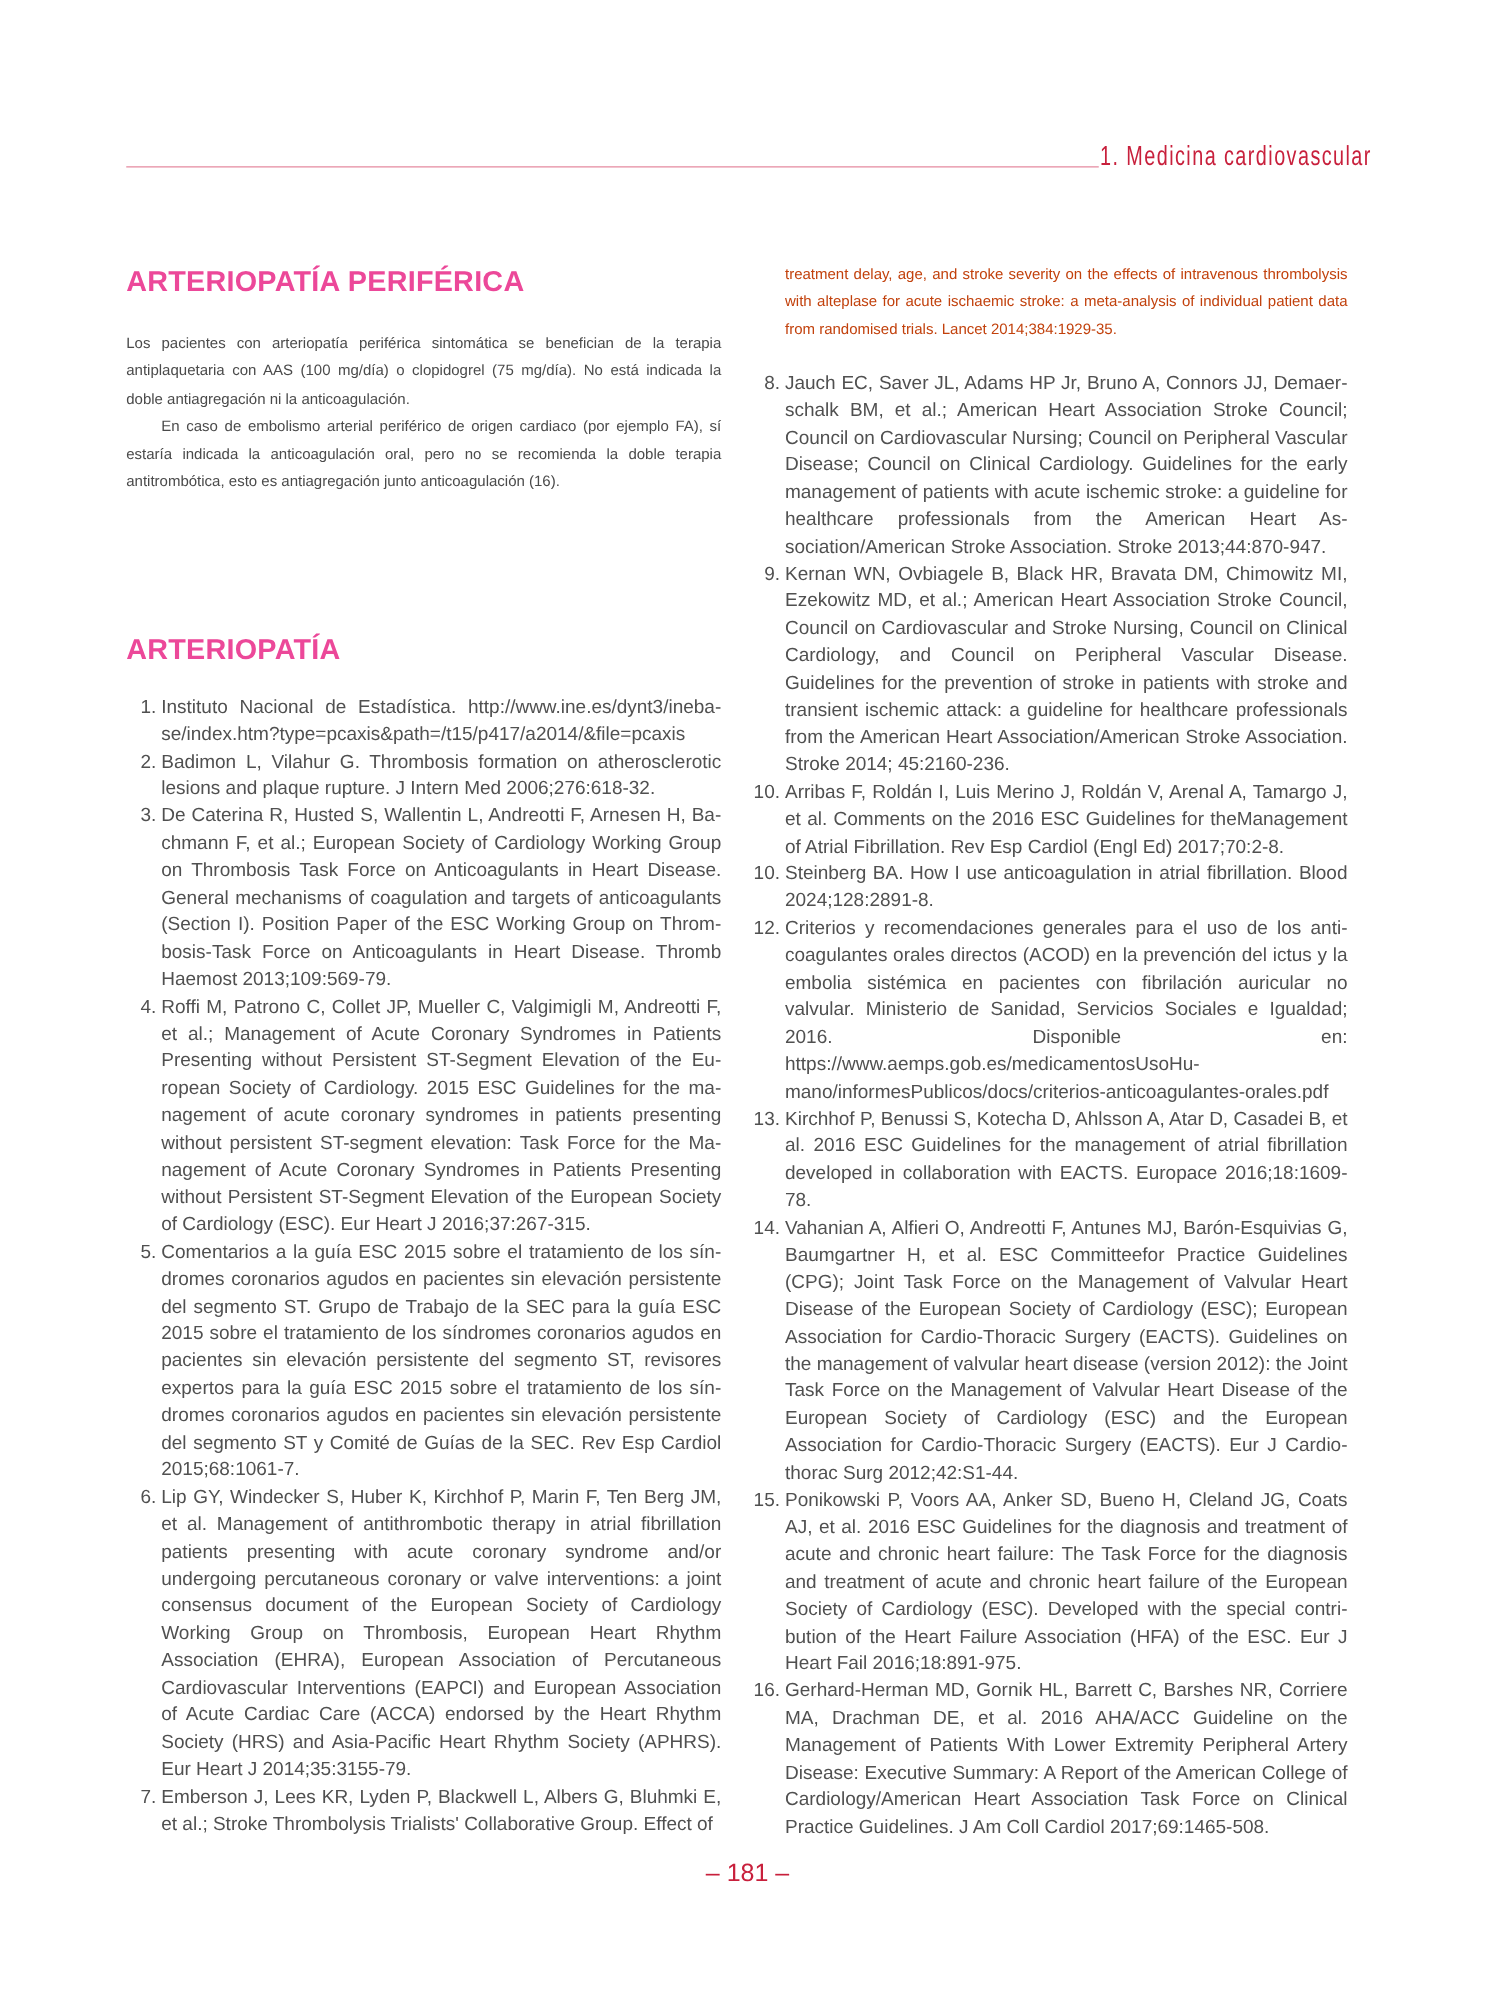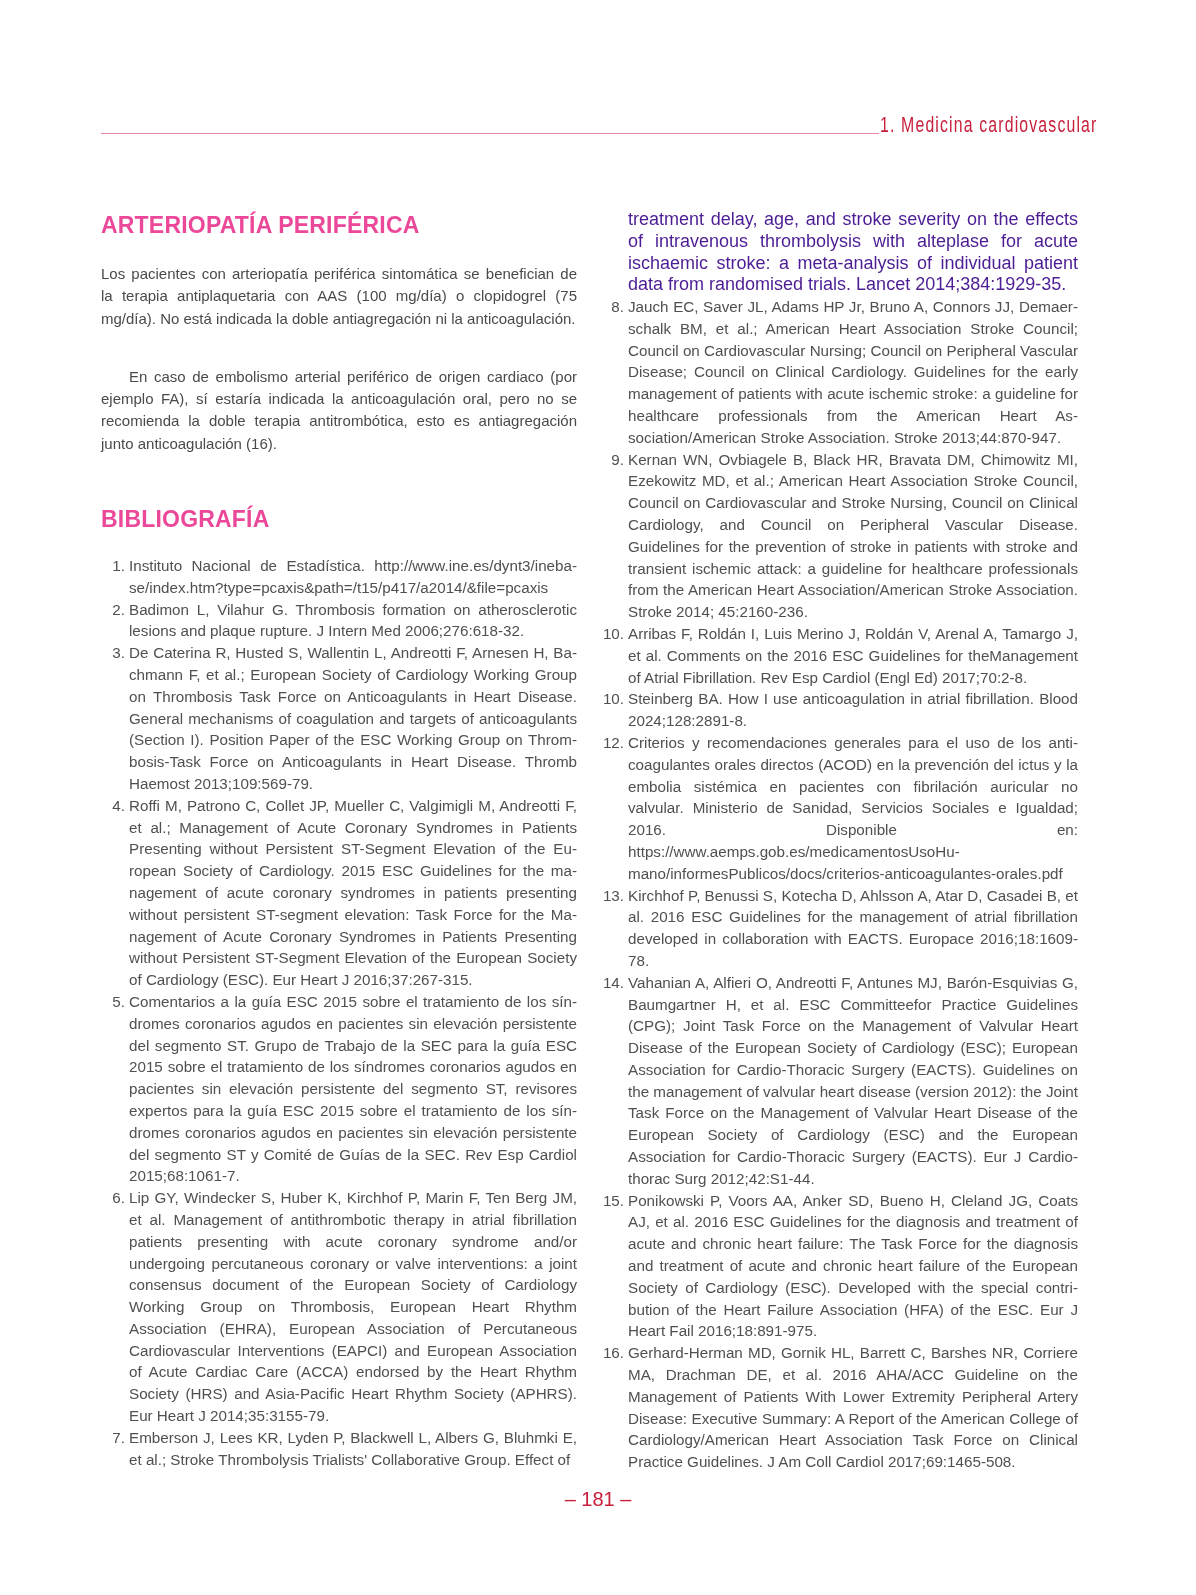--- a/index.html
+++ b/index.html
@@ -2,45 +2,45 @@
 <html><head>
 <meta charset="utf-8">
 <style>
   html, body { margin: 0; padding: 0; background: #ffffff; }
   body { width: 1196px; height: 1595px; position: relative; overflow: hidden; font-family: "Liberation Sans", sans-serif; color: #4a4a4a; }
   .header-rule { position: absolute; left: 101px; top: 133px; width: 778px; height: 1px; background: #e58aa0; }
   .header-title { position: absolute; left: 880px; top: 112px; font-family: "Liberation Sans Narrow", "Liberation Sans", sans-serif; font-size: 22px; letter-spacing: 1.6px; color: #c8203c; transform: scaleX(0.72); transform-origin: left top; white-space: nowrap; }
   .section-title { position: absolute; font-weight: bold; font-size: 23px; color: #ec4899; letter-spacing: 0.2px; margin: 0; }
   .title-arterio { left: 101px; top: 212px; }
   .title-biblio { left: 101px; top: 506px; }
-  .body-text { position: absolute; left: 101px; top: 263px; width: 476px; font-size: 15px; line-height: 22.3px; color: #4a4a4a; text-align: justify; hyphens: manual; }
+  .body-text { position: absolute; left: 101px; top: 263px; width: 476px; font-size: 12px; line-height: 22.3px; color: #4a4a4a; text-align: justify; hyphens: manual; }
   .body-text p { margin: 0; }
-  .body-text p.indent { text-indent: 28px; margin-top: 36px; }
+  .body-text p.indent { text-indent: 28px; }
   .ref-list { position: absolute; margin: 0; padding: 0; list-style: none; font-size: 15.2px; line-height: 21.8px; color: #505050; }
   .ref-list li { position: relative; padding-left: 28px; text-align: justify; }
   .ref-num { position: absolute; left: 0; top: 0; width: 24px; text-align: right; }
   .refs-left { left: 101px; top: 555px; width: 476px; }
-  .refs-right-cont { position: absolute; left: 628px; top: 209px; width: 450px; font-size: 18px; line-height: 21.8px; color: #4c1d95; text-align: justify; margin: 0; }
+  .refs-right-cont { position: absolute; left: 628px; top: 209px; width: 450px; font-size: 12px; line-height: 21.8px; color: #c2410c; text-align: justify; margin: 0; }
   .refs-right { left: 600px; top: 296px; width: 478px; }
   .page-number { position: absolute; left: 0; width: 1196px; top: 1488px; text-align: center; font-size: 20px; color: #c8203c; font-family: "Liberation Sans Narrow", "Liberation Sans", sans-serif; }
 </style>
 </head>
 <body>
 
 <div class="header-rule"></div>
 <div class="header-title">1. Medicina cardiovascular</div>
 
 <h2 class="section-title title-arterio">ARTERIOPATÍA PERIFÉRICA</h2>
 
 <div class="body-text">
   <p>Los pacientes con arteriopatía periférica sintomática se be­nefician de la terapia antiplaquetaria con AAS (100 mg/día) o clopidogrel (75 mg/día). No está indicada la doble antiagrega­ción ni la anticoagulación.</p>
   <p class="indent">En caso de embolismo arterial periférico de origen cardia­co (por ejemplo FA), sí estaría indicada la anticoagulación oral, pero no se recomienda la doble terapia antitrombótica, esto es antiagregación junto anticoagulación (16).</p>
 </div>
 
-<h2 class="section-title title-biblio">BIBLIOGRAFÍA</h2>
+<h2 class="section-title title-biblio">ARTERIOPATÍA</h2>
 
 <ol class="ref-list refs-left">
   <li><span class="ref-num">1.</span><span>Instituto Nacional de Estadística. http://www.ine.es/dynt3/ineba­se/index.htm?type=pcaxis&amp;path=/t15/p417/a2014/&amp;file=pcaxis</span></li>
   <li><span class="ref-num">2.</span><span>Badimon L, Vilahur G. Thrombosis formation on atherosclerotic lesions and plaque rupture. J Intern Med 2006;276:618-32.</span></li>
   <li><span class="ref-num">3.</span><span>De Caterina R, Husted S, Wallentin L, Andreotti F, Arnesen H, Ba­chmann F, et al.; European Society of Cardiology Working Group on Thrombosis Task Force on Anticoagulants in Heart Disease. General mechanisms of coagulation and targets of anticoagulants (Section I). Position Paper of the ESC Working Group on Throm­bosis-Task Force on Anticoagulants in Heart Disease. Thromb Haemost 2013;109:569-79.</span></li>
   <li><span class="ref-num">4.</span><span>Roffi M, Patrono C, Collet JP, Mueller C, Valgimigli M, Andreotti F, et al.; Management of Acute Coronary Syndromes in Patients Presenting without Persistent ST-Segment Elevation of the Eu­ropean Society of Cardiology. 2015 ESC Guidelines for the ma­nagement of acute coronary syndromes in patients presenting without persistent ST-segment elevation: Task Force for the Ma­nagement of Acute Coronary Syndromes in Patients Presenting without Persistent ST-Segment Elevation of the European Society of Cardiology (ESC). Eur Heart J 2016;37:267-315.</span></li>
   <li><span class="ref-num">5.</span><span>Comentarios a la guía ESC 2015 sobre el tratamiento de los sín­dromes coronarios agudos en pacientes sin elevación persistente del segmento ST. Grupo de Trabajo de la SEC para la guía ESC 2015 sobre el tratamiento de los síndromes coronarios agudos en pacientes sin elevación persistente del segmento ST, revisores expertos para la guía ESC 2015 sobre el tratamiento de los sín­dromes coronarios agudos en pacientes sin elevación persistente del segmento ST y Comité de Guías de la SEC. Rev Esp Cardiol 2015;68:1061-7.</span></li>
   <li><span class="ref-num">6.</span><span>Lip GY, Windecker S, Huber K, Kirchhof P, Marin F, Ten Berg JM, et al. Management of antithrombotic therapy in atrial fibrillation patients presenting with acute coronary syndrome and/or undergoing per­cutaneous coronary or valve interventions: a joint consensus do­cument of the European Society of Cardiology Working Group on Thrombosis, European Heart Rhythm Association (EHRA), Eu­ropean Association of Percutaneous Cardiovascular Interventions (EAPCI) and European Association of Acute Cardiac Care (ACCA) endorsed by the Heart Rhythm Society (HRS) and Asia-Pacific Heart Rhythm Society (APHRS). Eur Heart J 2014;35:3155-79.</span></li>
   <li><span class="ref-num">7.</span><span>Emberson J, Lees KR, Lyden P, Blackwell L, Albers G, Bluhmki E, et al.; Stroke Thrombolysis Trialists' Collaborative Group. Effect of</span></li>
 </ol>

